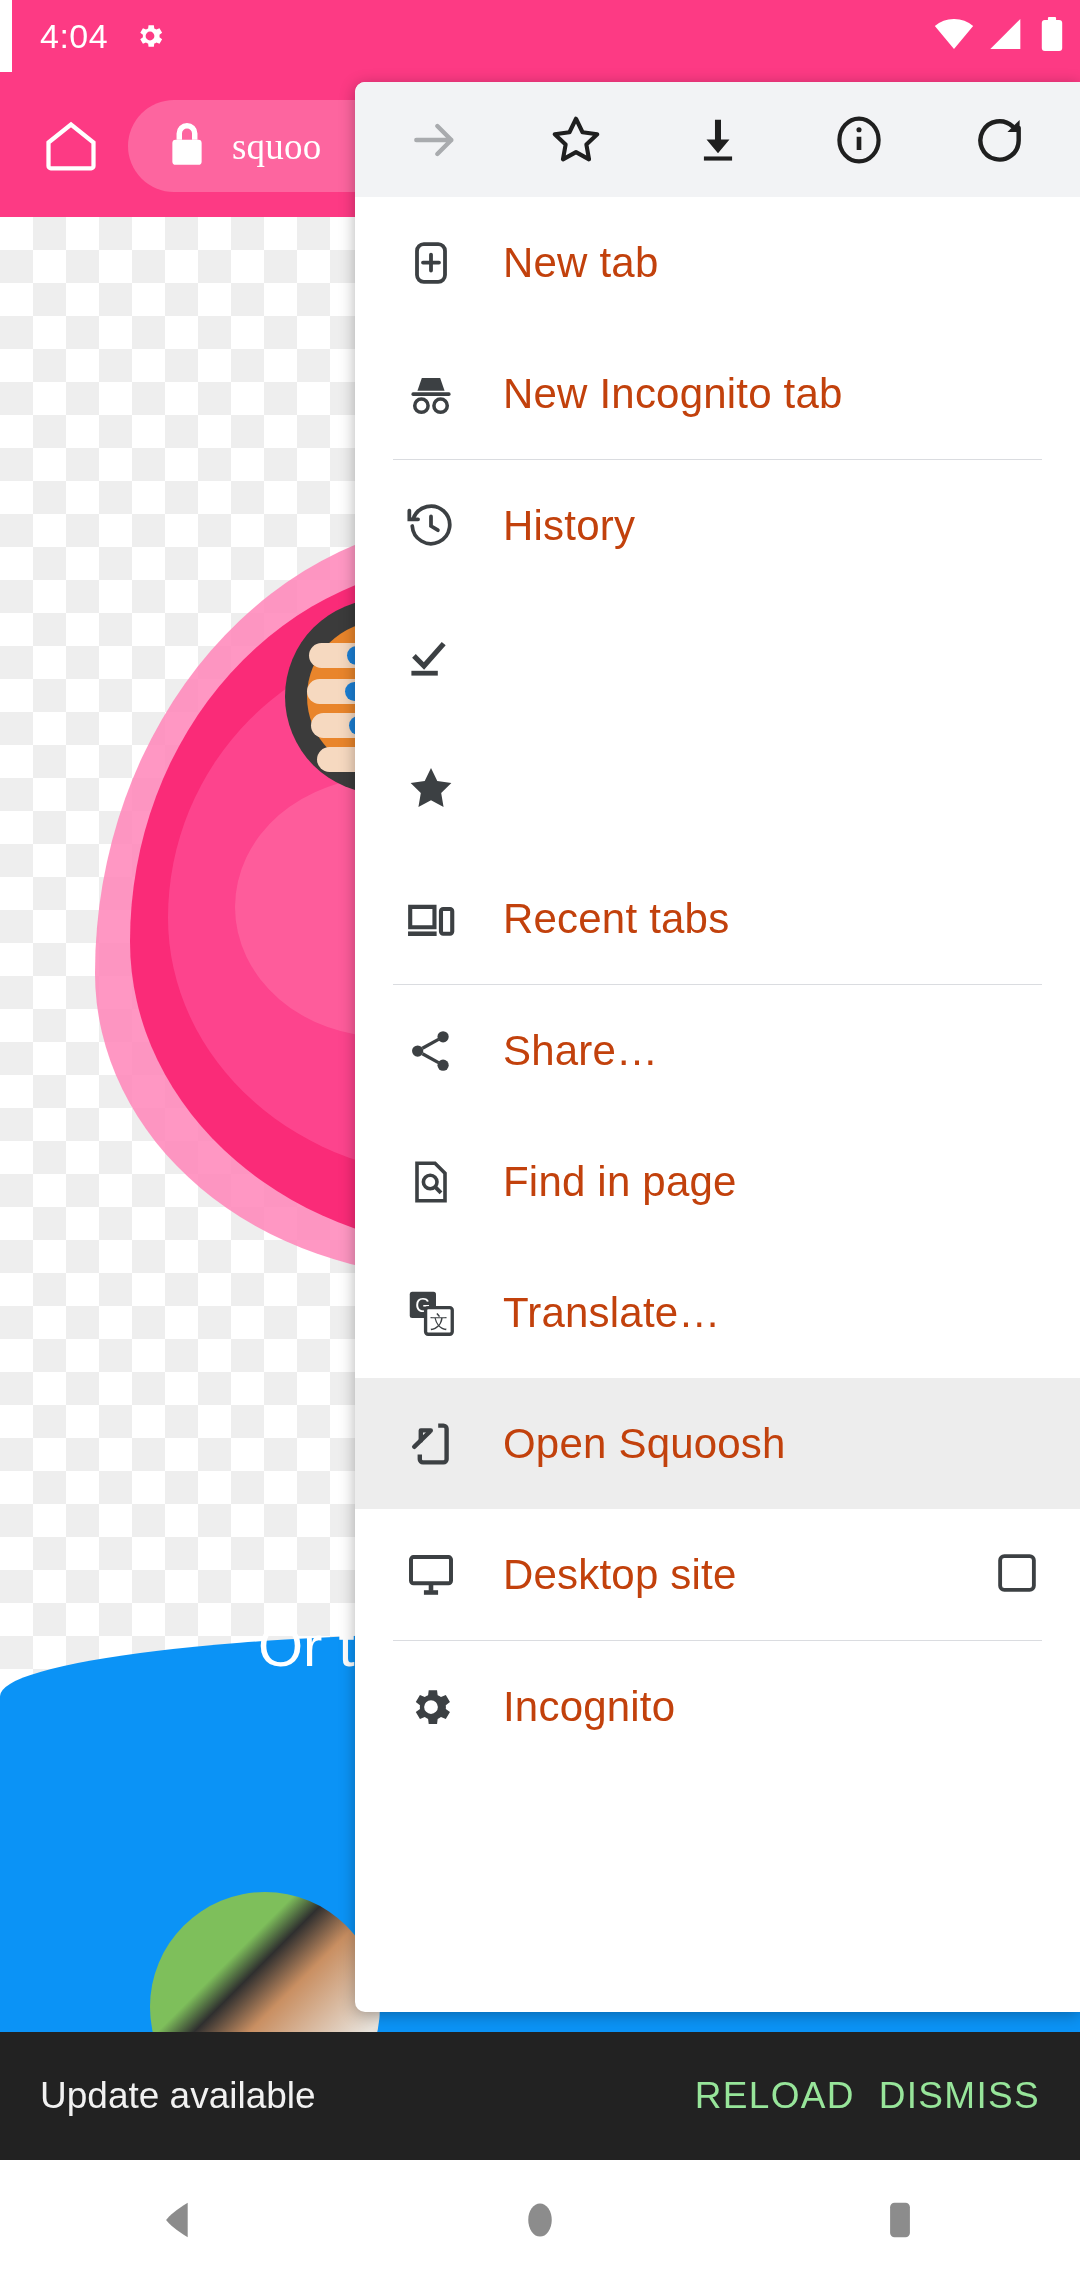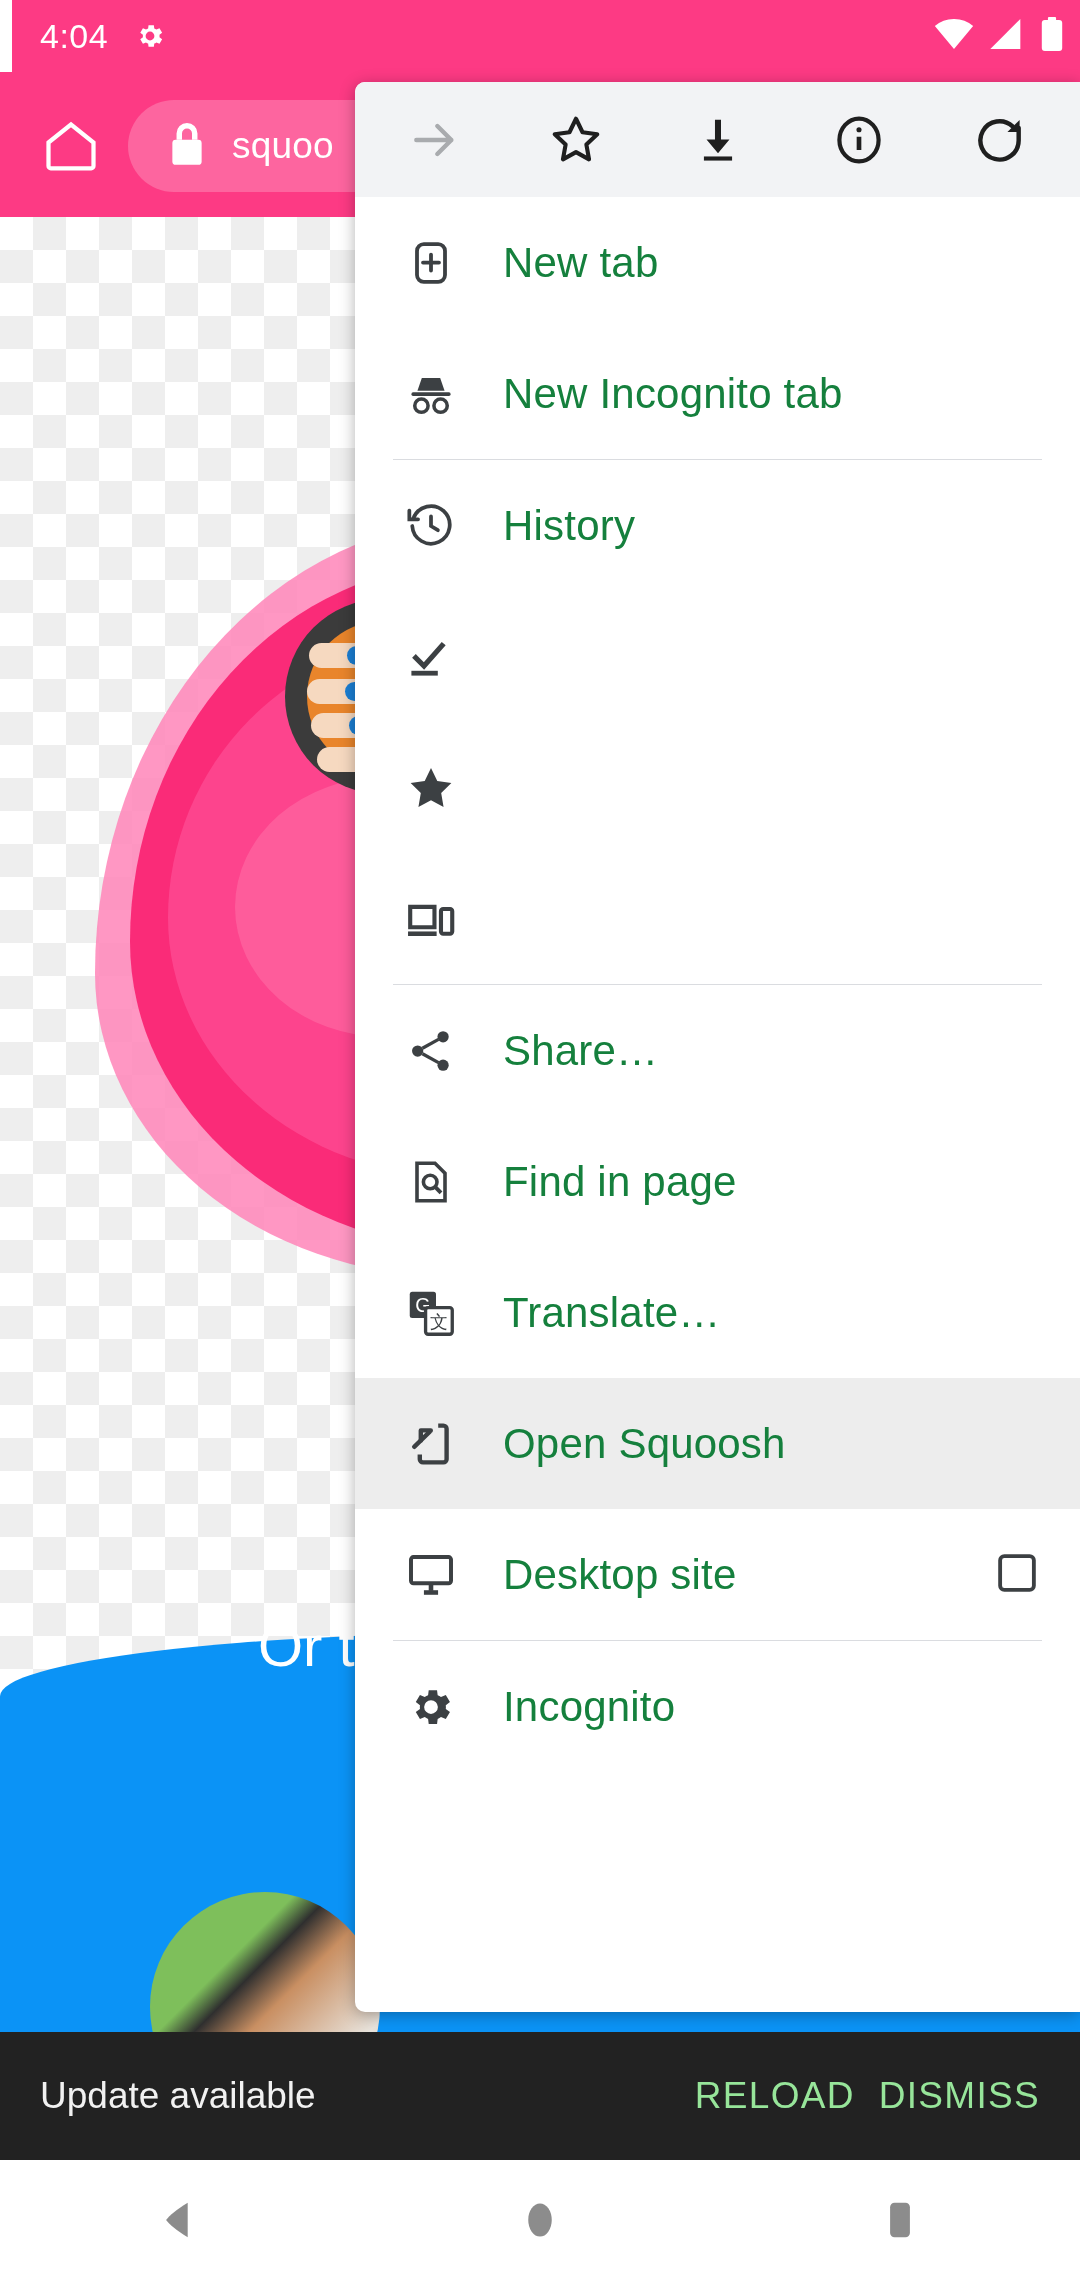--- a/index.html
+++ b/index.html
@@ -30,21 +30,21 @@
     display:flex; align-items:center; justify-content:center;
   }
   #omnibox {
     position:absolute; left:128px; top:28px; height:92px; width:620px;
     background:rgba(255,255,255,0.22);
     border-radius:46px; display:flex; align-items:center;
     padding-left:38px; overflow:hidden;
   }
   #omnibox .lock { margin-right:24px; display:flex; align-items:center; }
   #url-text {
-    color:#ffffff; font-size:37px; white-space:nowrap; letter-spacing:0.2px;
+    color:#ffffff; font-size:37px; white-space:nowrap; letter-spacing:0.2px;font-family:Liberation Serif, serif;
   }
 
   
   #page-content {
     position:absolute; top:217px; left:0; width:1080px; height:1815px;
     overflow:hidden;
     background-image:
       linear-gradient(45deg,#eeeeee 25%,transparent 25%,transparent 75%,#eeeeee 75%),
       linear-gradient(45deg,#eeeeee 25%,transparent 25%,transparent 75%,#eeeeee 75%);
     background-size:66px 66px;
@@ -129,21 +129,21 @@
   .menu-item {
     display:flex; align-items:center; height:131px;
     padding-left:48px; padding-right:40px; background:#ffffff;
   }
   .menu-item.highlight { background:#EDEDED; }
   .menu-item .mi-icon {
     width:56px; height:56px; display:flex; align-items:center;
     justify-content:center; flex:0 0 56px;
   }
   .menu-item .mi-label {
-    margin-left:44px; font-size:42px; color:#15803d;
+    margin-left:44px; font-size:42px; color:#c2410c;
     white-space:nowrap; letter-spacing:0.2px;
   }
   .menu-item .mi-check { margin-left:auto; }
   .menu-sep {
     height:1px; background:#DADCE0; margin:0 38px;
   }
 
   
   #snackbar {
     position:absolute; left:0; top:2032px; width:1080px; height:128px;
@@ -334,20 +334,21 @@
       </div>
 
       <div class="menu-item">
         <span class="mi-icon">
           <svg width="52" height="52" viewBox="0 0 24 24" fill="none" stroke="#3c4043" stroke-width="1.9">
             <path d="M2.4 6.4h11.2v9.4H2.4z"></path>
             <line x1="1.4" y1="18.8" x2="14.6" y2="18.8" stroke-width="2.1"></line>
             <rect x="16.6" y="7.4" width="5.2" height="11.4" rx="1"></rect>
           </svg>
         </span>
+        <span class="mi-label">Recent tabs</span>
       </div>
 
       <div class="menu-sep"></div>
 
       <div class="menu-item">
         <span class="mi-icon">
           <svg width="50" height="50" viewBox="0 0 24 24" fill="#3c4043" stroke="#3c4043" stroke-width="1.6">
             <circle cx="17.8" cy="5.2" r="2.7" stroke="none"></circle>
             <circle cx="5.6" cy="12" r="2.7" stroke="none"></circle>
             <circle cx="17.8" cy="18.8" r="2.7" stroke="none"></circle>

